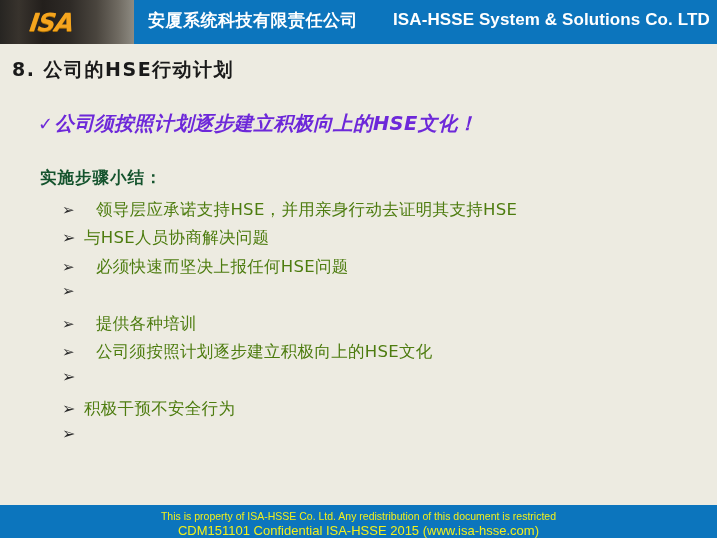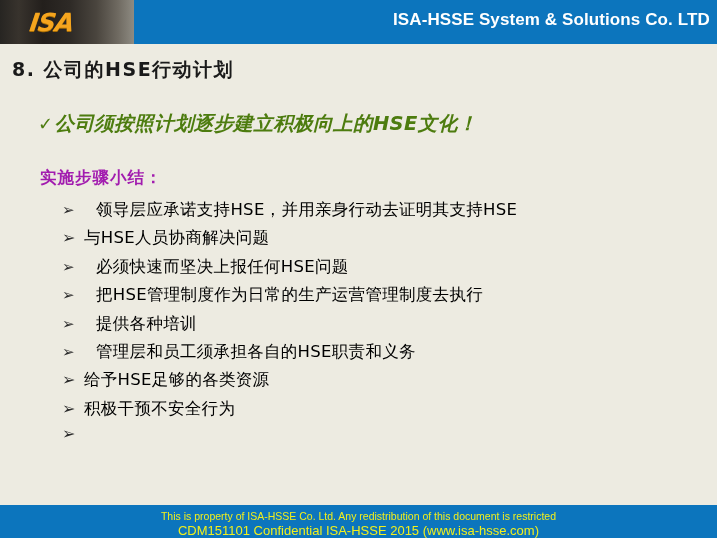--- a/index.html
+++ b/index.html
@@ -90,40 +90,40 @@
 
   
   .check-line {
     position: absolute;
     left: 38px;
     top: 110px;
     font-family: "DejaVu Sans", "Liberation Sans", sans-serif;
     font-size: 19.5px;
     font-weight: bold;
     font-style: italic;
-    color: #4d7c0f;
+    color: #6d28d9;
     letter-spacing: 0.4px;
     white-space: nowrap;
   }
   .check-mark {
     font-style: normal;
     font-weight: normal;
     font-size: 18px;
     padding-right: 1px;
   }
 
   
   .subhead {
     position: absolute;
     left: 40px;
     top: 167px;
     font-family: Liberation Mono, monospace;
     font-size: 16.5px;
     font-weight: bold;
-    color: #a21caf;
+    color: #14532d;
     letter-spacing: 1px;
     white-space: nowrap;
   }
 
   
   .bullets {
     position: absolute;
     left: 62px;
     top: 199px;
     width: 620px;
@@ -138,21 +138,21 @@
     font-family: "DejaVu Sans", sans-serif;
     font-size: 15px;
     color: #2b2b2b;
     width: 14px;
     flex: 0 0 14px;
     line-height: 1;
   }
   .bullet-text {
     font-family: "DejaVu Sans", "Liberation Sans", sans-serif;
     font-size: 16.5px;
-    color: #000000;
+    color: #4d7c0f;
     letter-spacing: 0.3px;
   }
   .indent-wide  .bullet-text { padding-left: 20px; }
   .indent-narrow .bullet-text { padding-left: 8px; }
   .indent-narrow .bullet-arrow { font-size: 16px; }
 
   
   .footer {
     position: absolute;
     left: 0;
@@ -174,20 +174,21 @@
 </style>
 </head>
 <body>
 
 <div class="slide">
 
   <div class="header">
     <div class="header-logo-panel">
       <div class="header-logo">ISA</div>
     </div>
+    <div class="header-cn">安厦系统科技有限责任公司</div>
     <div class="header-en">ISA-HSSE  System &amp; Solutions Co. LTD</div>
   </div>
 
   <div class="slide-title">8.  公司的HSE行动计划</div>
 
   <div class="check-line">
     <span class="check-mark">✓</span><span>公司须按照计划逐步建立积极向上的HSE文化！</span>
   </div>
 
   <div class="subhead">实施步骤小结：</div>
@@ -204,36 +205,34 @@
       <span class="bullet-text">与HSE人员协商解决问题</span>
     </div>
 
     <div class="bullet-row indent-wide">
       <span class="bullet-arrow">➢</span>
       <span class="bullet-text">必须快速而坚决上报任何HSE问题</span>
     </div>
 
     <div class="bullet-row indent-wide">
       <span class="bullet-arrow">➢</span>
-      <span class="bullet-text">把HSE管理制度作为日常的生产运营管理制度去执行</span>
     </div>
 
     <div class="bullet-row indent-wide">
       <span class="bullet-arrow">➢</span>
       <span class="bullet-text">提供各种培训</span>
     </div>
 
     <div class="bullet-row indent-wide">
       <span class="bullet-arrow">➢</span>
-      <span class="bullet-text">管理层和员工须承担各自的HSE职责和义务</span>
-    </div>
-
-    <div class="bullet-row indent-narrow">
-      <span class="bullet-arrow">➢</span>
-      <span class="bullet-text">给予HSE足够的各类资源</span>
+      <span class="bullet-text">公司须按照计划逐步建立积极向上的HSE文化</span>
+    </div>
+
+    <div class="bullet-row indent-narrow">
+      <span class="bullet-arrow">➢</span>
     </div>
 
     <div class="bullet-row indent-narrow">
       <span class="bullet-arrow">➢</span>
       <span class="bullet-text">积极干预不安全行为</span>
     </div>
 
     <div class="bullet-row indent-narrow">
       <span class="bullet-arrow">➢</span>
     </div>

